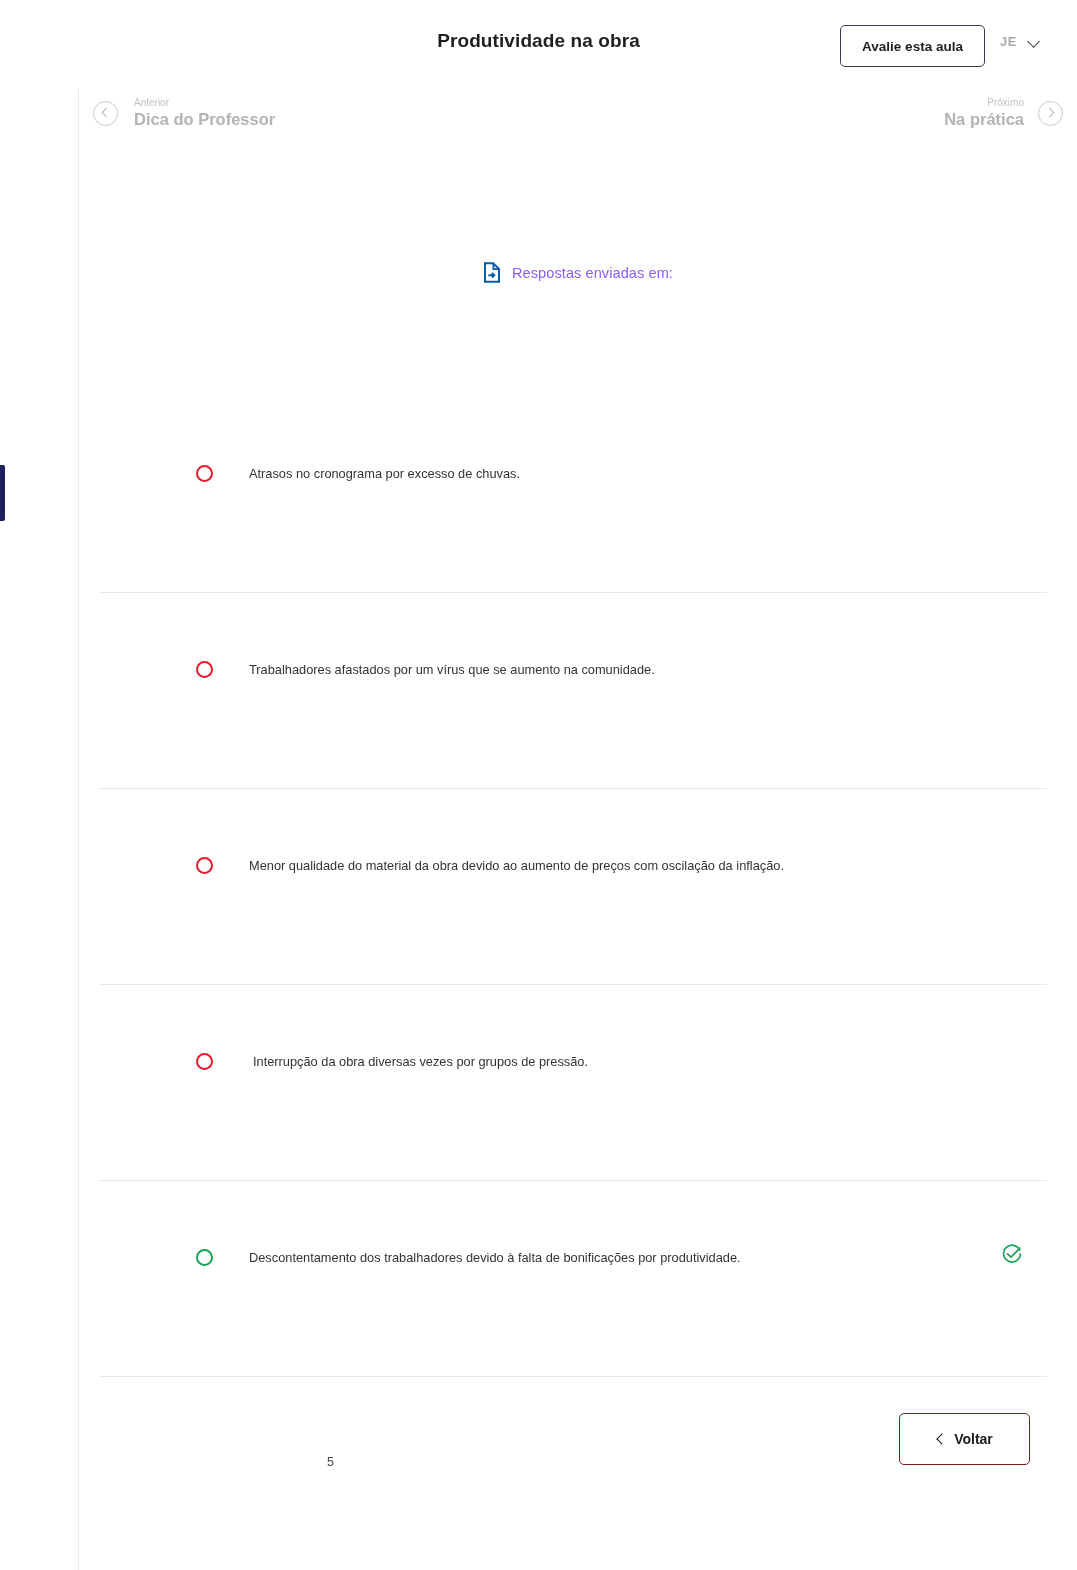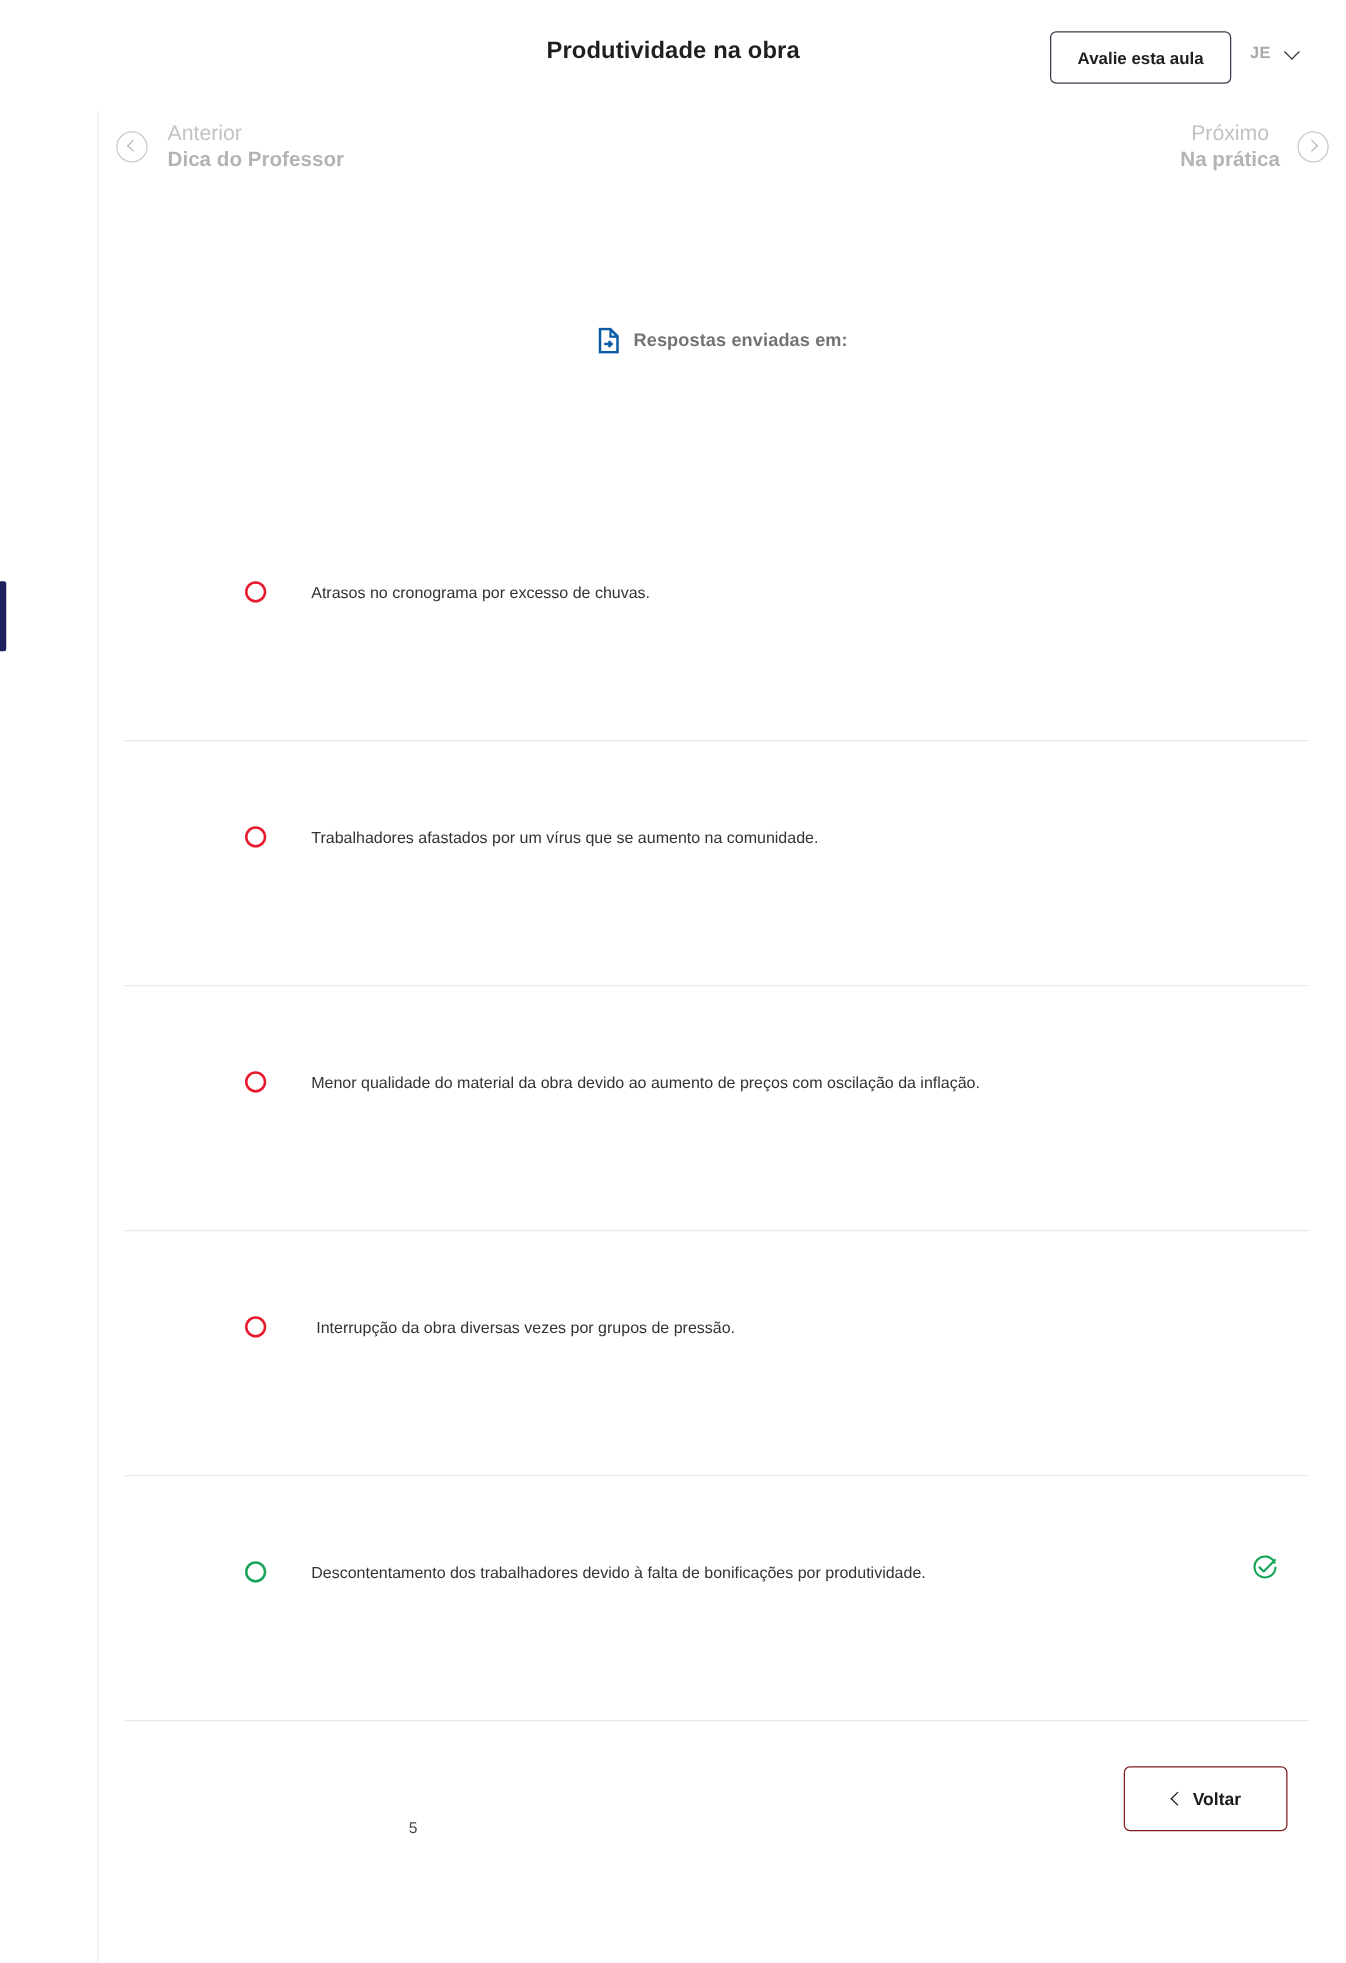--- a/index.html
+++ b/index.html
@@ -110,23 +110,23 @@
     position: absolute;
     display: flex;
     align-items: center;
     cursor: pointer;
     top: 8px;
   }
   #nav-prev { left: 14px; }
   #nav-next { right: 14px; }
   .nav-text { line-height: 1.22; }
   #nav-prev .nav-text { margin-left: 16px; text-align: left; }
-  #nav-next .nav-text { margin-right: 14px; text-align: center; }
+  #nav-next .nav-text { margin-right: 14px; text-align: right; }
   .nav-kicker {
-    font-size: 17px;
+    font-size: 10px;
     color: #c2c2c6;
   }
   .nav-label {
     font-size: 16.5px;
     font-weight: bold;
     color: #b3b3b8;
     white-space: nowrap;
   }
   .nav-circle {
     width: 23px; height: 23px;
@@ -159,22 +159,22 @@
     position: absolute;
     left: 0; top: 105px;
     width: 998px;
     display: flex;
     align-items: center;
     justify-content: center;
     gap: 11px;
   }
   #answers-sent-label {
     font-size: 14.5px;
-    font-weight: bold;
-    color: #737373;
+    font-weight: normal;
+    color: #8b5cf6;
     letter-spacing: .1px;
   }
 
   #question-text {
     position: absolute;
     left: 34px; top: 159px;
     width: 930px;
     font-size: 13.6px;
     line-height: 1.55;
     color: #3a3a3a;

